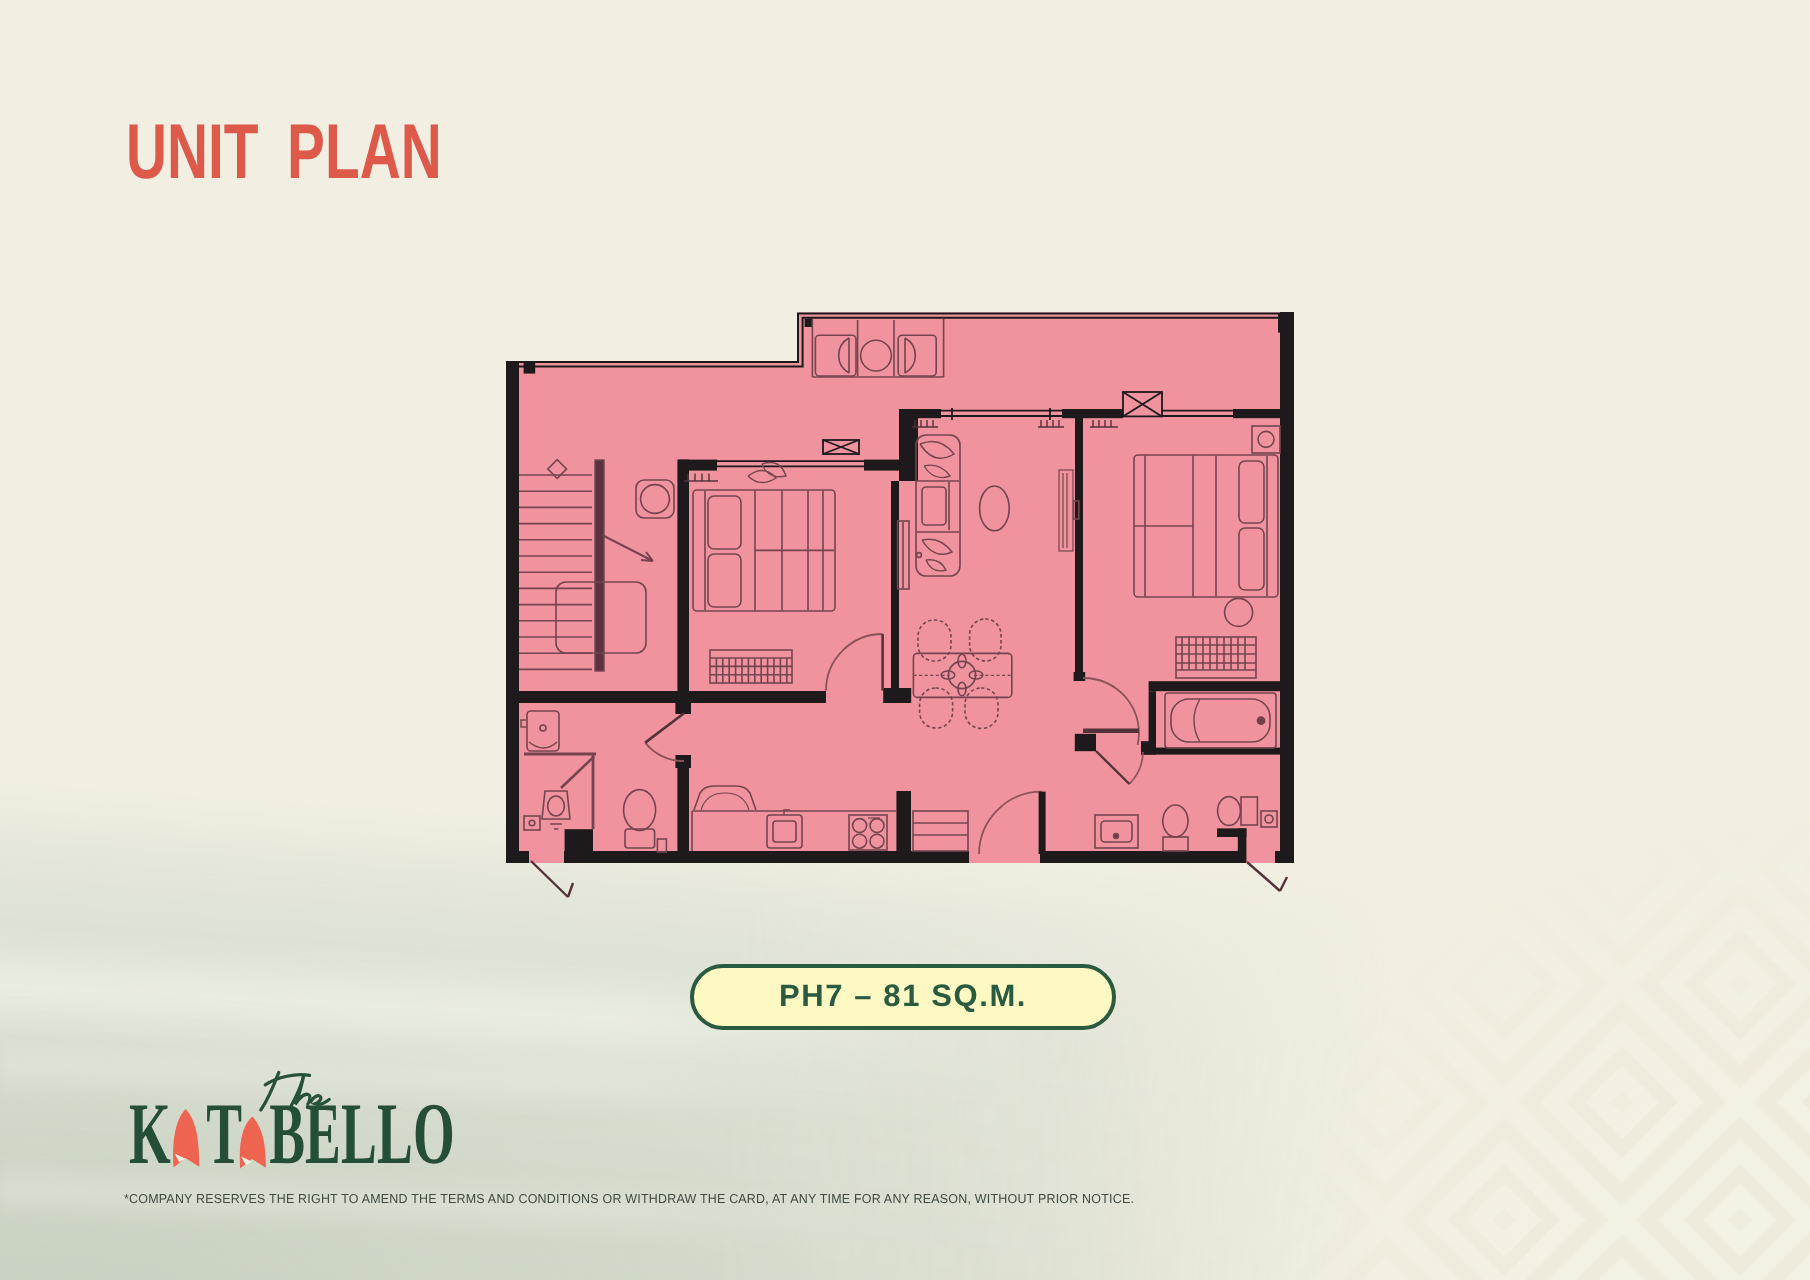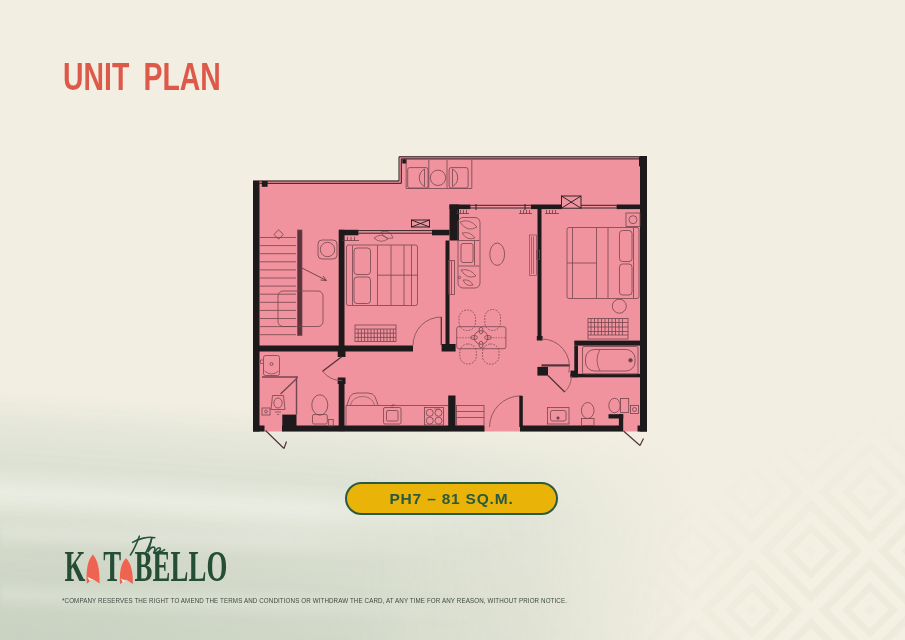--- a/index.html
+++ b/index.html
@@ -459,21 +459,21 @@
  </g>
 
  <g>
   <rect x="456.5" y="405.5" width="27.5" height="20"></rect>
   <path d="M456.5,411.5 h27.5 M456.5,417.5 h27.5"></path>
  </g>
 </g>
 </svg>
 
 <div class="abs" id="pill" style="left:345px;top:482px;width:209px;height:29px;border:2.5px solid #2a5a40;
- border-radius:17px;background:#eab308;display:flex;align-items:center;justify-content:center;
+ border-radius:17px;background:#fef9c3;display:flex;align-items:center;justify-content:center;
  color:#2a5a40;font-weight:bold;font-size:15.5px;letter-spacing:0.8px;">PH7 – 81 SQ.M.</div>
 
 <div class="abs" id="logo" style="left:55px;top:524px;width:190px;height:66px;">
 <svg width="190" height="66" viewBox="0 0 190 66" xmlns="http://www.w3.org/2000/svg">
 
   <g stroke="#27523a" stroke-width="1.6" fill="none" stroke-linecap="round">
     <path d="M84.4,12.2 C82,18.5 78.3,26.8 75.4,31"></path>
     <path d="M77.6,18.4 C83.5,14.6 93,12.4 99.8,13.7"></path>
     <path d="M90.2,29.8 C93.5,23.5 96.1,17.3 96.8,13.9"></path>
     <path d="M96.8,13.9 C95.4,20.5 93.8,25.7 92.6,28.2 C95,24.4 97.6,22.6 99.2,23.3 C100.5,23.9 99.9,26.5 98.9,28.1"></path>

